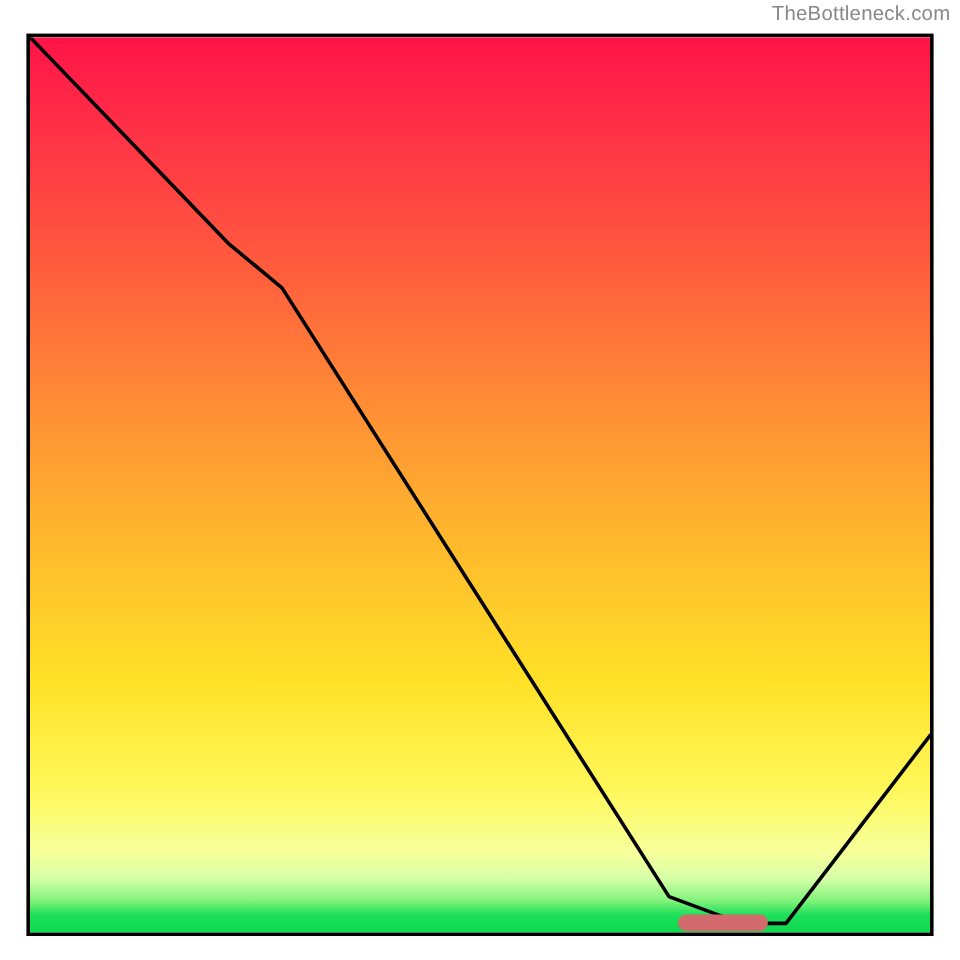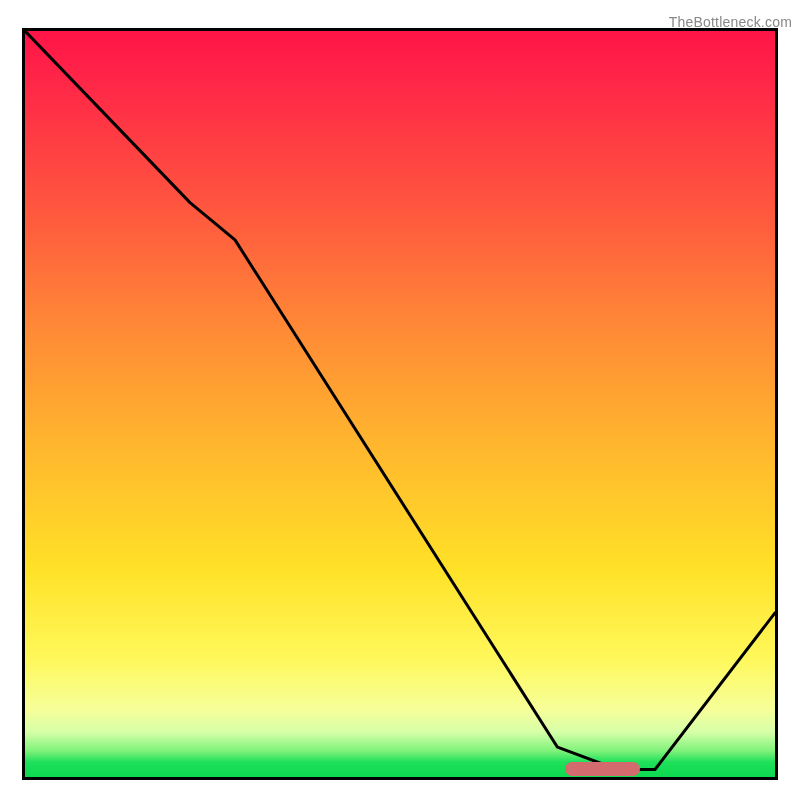--- a/index.html
+++ b/index.html
@@ -11,24 +11,24 @@
     background: #ffffff;
     font-family: Arial, Helvetica, sans-serif;
   }
   .container {
     position: relative;
     width: 800px;
     height: 800px;
   }
   .watermark {
     position: absolute;
-    top: 14px;
+    top: 2px;
     right: 8px;
     color: #888888;
-    font-size: 14px;
+    font-size: 17px;
     font-weight: 500;
     letter-spacing: 0.2px;
     z-index: 10;
   }
   .plot-box {
     position: absolute;
     left: 22px;
     top: 28px;
     width: 756px;
     height: 752px;

